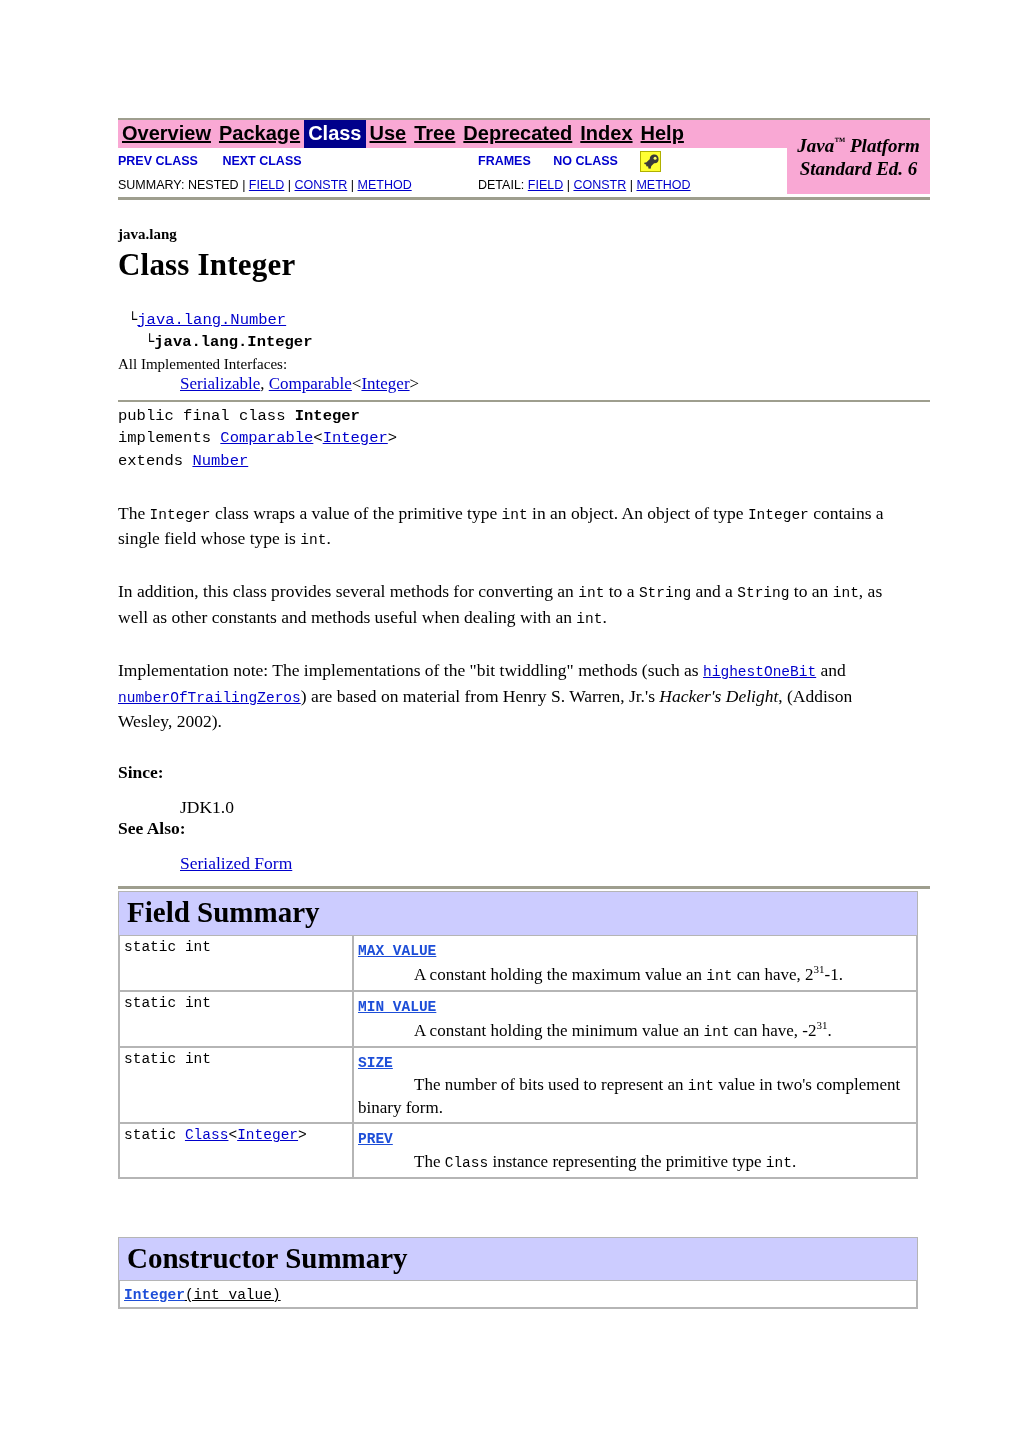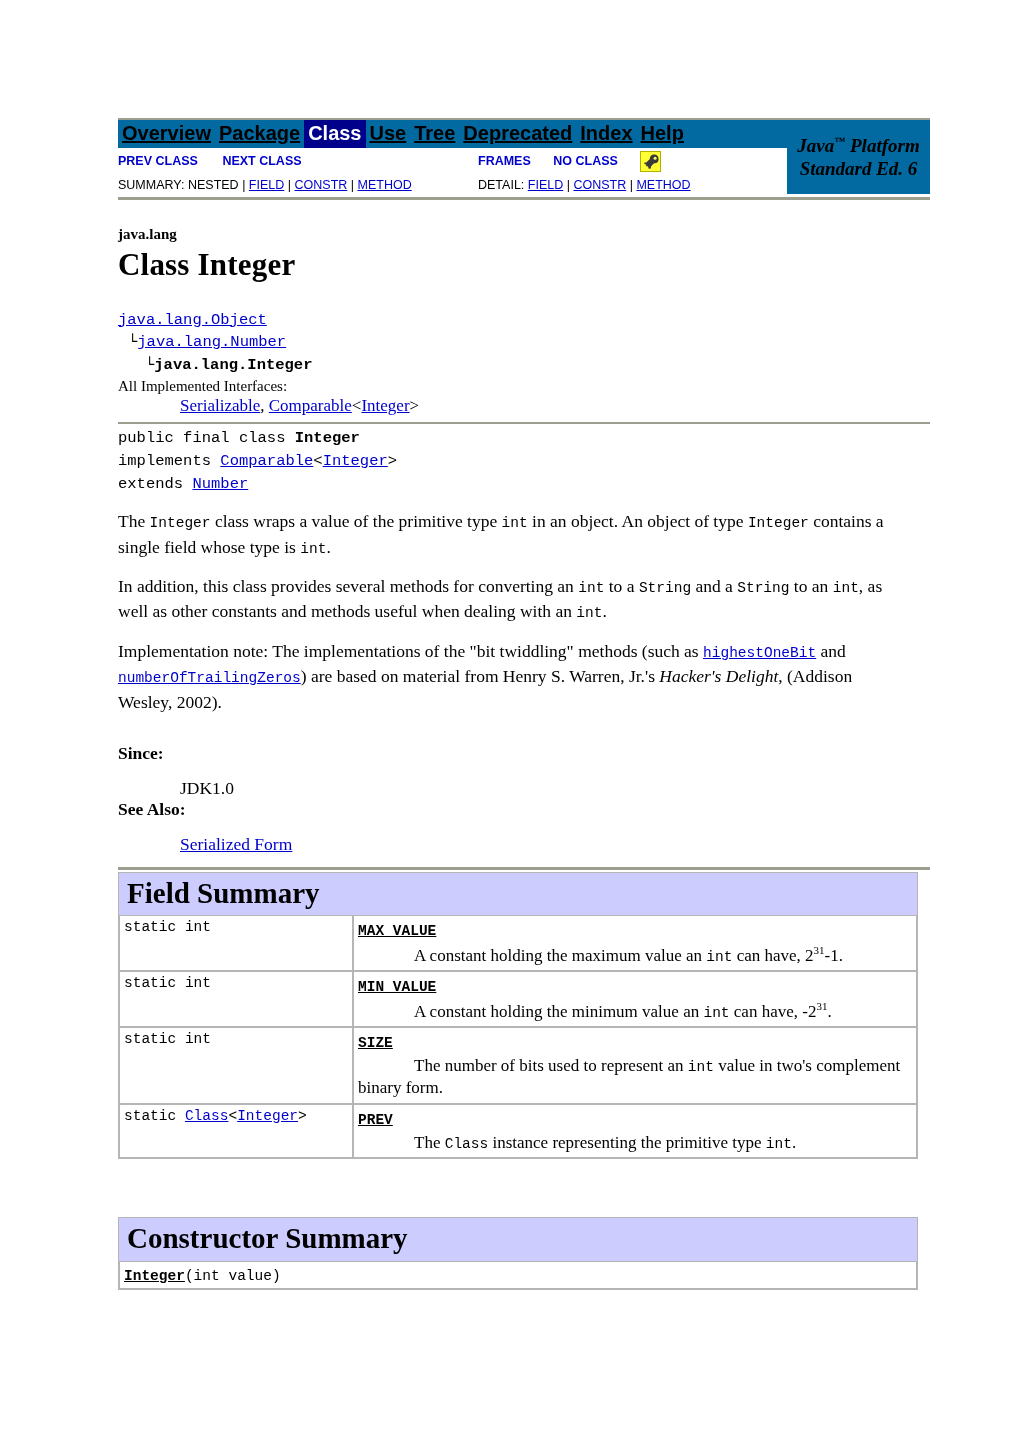--- a/index.html
+++ b/index.html
@@ -32,21 +32,21 @@
     font-size: 14.5px;
   }
 
   
   .navtable {
     width: 812px;
     border-collapse: collapse;
     border-top: 2px solid #9e9e8e;
   }
   .navrow1 {
-    background: #0369a1;
+    background: #f9a8d4;
   }
   .navrow1 td {
     padding: 0;
     vertical-align: middle;
   }
   .navlist {
     display: flex;
     align-items: stretch;
     height: 28px;
   }
@@ -163,21 +163,21 @@
   }
   .decl {
     font-family: "Liberation Mono", "DejaVu Sans Mono", monospace;
     font-size: 15.5px;
     line-height: 1.46;
   }
   .decl b { font-weight: bold; }
 
   
   .para {
-    margin-top: 14px;
+    margin-top: 28px;
     font-size: 17.5px;
     line-height: 1.45;
     width: 790px;
   }
   .para .mono { font-size: 14.5px; }
   .para i { font-style: italic; text-align: center; }
 
   
   .dl-block { margin-top: 28px; }
   .dt { font-weight: bold; font-size: 17.5px; }
@@ -222,32 +222,32 @@
     font-family: "Liberation Mono", "DejaVu Sans Mono", monospace;
     font-size: 14.5px;
     white-space: nowrap;
     padding-right: 2px !important;
   }
   .col-desc { font-size: 17px; line-height: 1.33; }
   .memname {
     font-family: "Liberation Mono", "DejaVu Sans Mono", monospace;
     font-size: 14.5px;
     font-weight: bold;
-    color: #000000;
+    color: #1d4ed8;
     text-decoration: underline;
   }
   .memdesc {
     display: block;
     text-indent: 56px;
     margin-top: 1px;
   }
   sup.exp { font-size: 11px; vertical-align: super; }
 
   .spacer-gap { height: 56px; }
-  .ctor-cell { font-family: "Liberation Mono", "DejaVu Sans Mono", monospace; font-size: 14.5px; }
+  .ctor-cell { font-family: "Liberation Mono", "DejaVu Sans Mono", monospace; font-size: 14.5px; text-decoration: underline; }
 </style>
 </head>
 <body>
 
 <div class="page">
 
   <table class="navtable">
     <tbody>
         <tr class="navrow1">
       <td>
@@ -324,23 +324,20 @@
       </td>
     </tr>
   </tbody>
     </table>
   <div class="navbottom-rule"></div>
 
   <div class="pkgname">java.lang</div>
   <h2 class="classtitle">Class Integer</h2>
 
   <div class="hierarchy">
-    <div class="hier-l1">
-      <span class="lnk">java.lang.Object</span>
-    </div>
     <div class="hier-l2">
       <span class="corner">└</span><span class="lnk">java.lang.Number</span>
     </div>
     <div class="hier-l3">
       <span class="corner">└</span><span class="hier-bold">java.lang.Integer</span>
     </div>
   </div>
 
   <div class="impl-title">All Implemented Interfaces:</div>
   <div class="impl-list"><a href="#">Serializable</a><span>, </span><a href="#">Comparable</a><span>&lt;</span><a href="#">Integer</a><span>&gt;</span></div>

